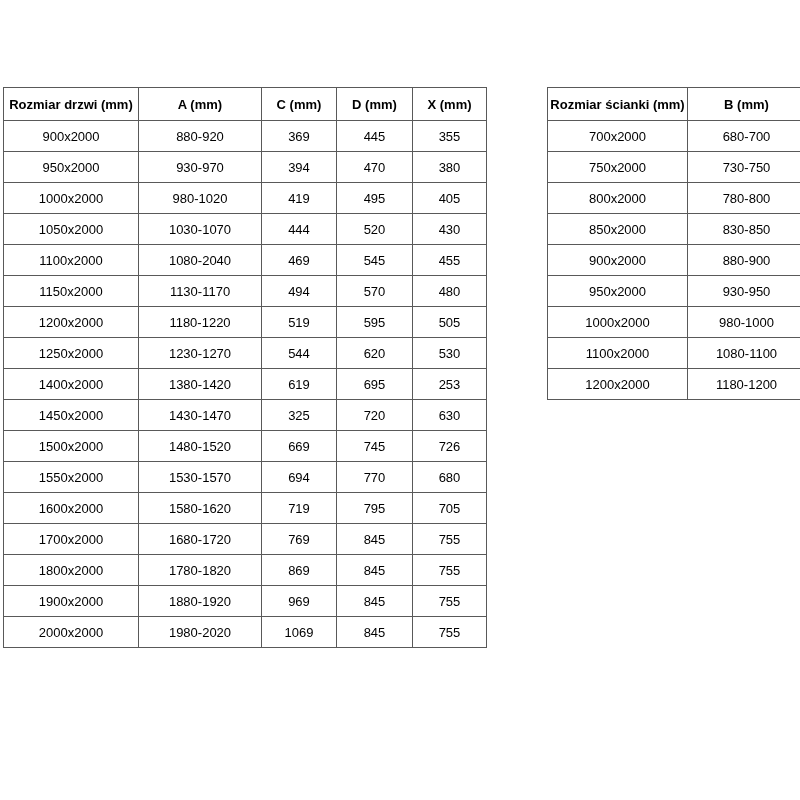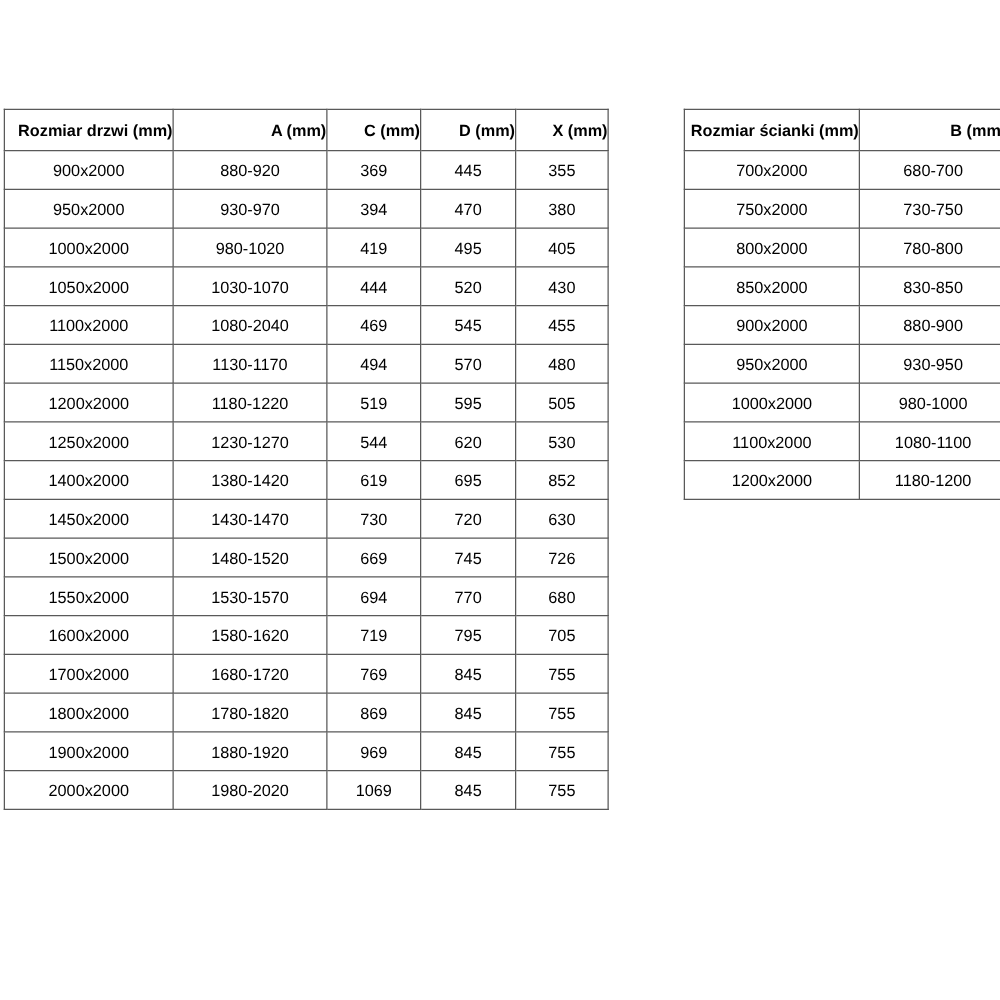--- a/index.html
+++ b/index.html
@@ -34,21 +34,20 @@
     vertical-align: middle;
     padding: 0;
     font-size: 13px;
     color: #000000;
     overflow: hidden;
     white-space: nowrap;
   }
   table.spec th {
     font-weight: bold;
     height: 32px;
-    text-align: right;
   }
   table.spec td {
     font-weight: normal;
     height: 30px;
   }
   #doors-table {
     top: 87px;
     left: 3px;
     width: 483px;
   }
@@ -136,26 +135,26 @@
           <td>1230-1270</td>
           <td>544</td>
           <td>620</td>
           <td>530</td>
         </tr>
         <tr>
           <td>1400x2000</td>
           <td>1380-1420</td>
           <td>619</td>
           <td>695</td>
-          <td>852</td>
+          <td>253</td>
         </tr>
         <tr>
           <td>1450x2000</td>
           <td>1430-1470</td>
-          <td>730</td>
+          <td>325</td>
           <td>720</td>
           <td>630</td>
         </tr>
         <tr>
           <td>1500x2000</td>
           <td>1480-1520</td>
           <td>669</td>
           <td>745</td>
           <td>726</td>
         </tr>

